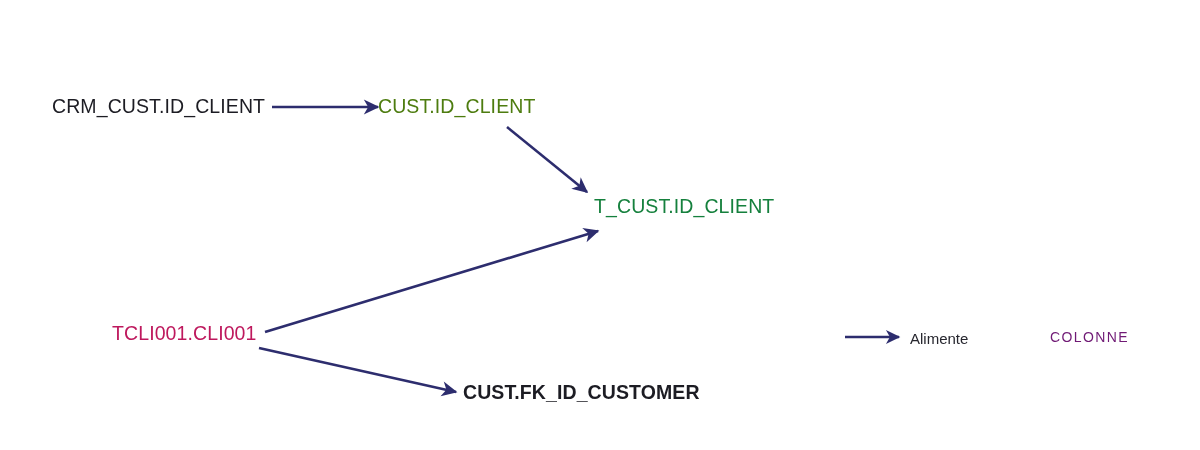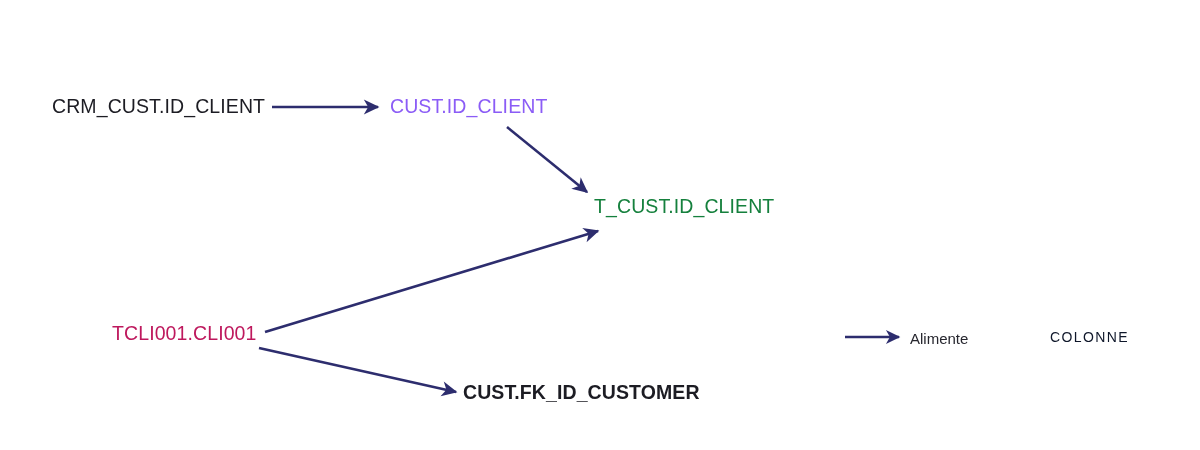--- a/index.html
+++ b/index.html
@@ -37,21 +37,21 @@
     position: absolute;
     white-space: nowrap;
     color: #26262e;
     font-family: "Liberation Sans", sans-serif;
     font-size: 15px;
     font-weight: 400;
     line-height: 1;
     transform: translateY(-50%);
   }
   .legend-label.muted {
-    color: #0f172a;
+    color: #701a75;
     font-size: 14px;
     letter-spacing: 1.4px;
   }
 </style>
 </head>
 <body>
 
 <div id="canvas">
 
   <svg id="edges" viewBox="0 0 1200 450" width="1200" height="450" xmlns="http://www.w3.org/2000/svg">
@@ -66,21 +66,21 @@
         <line x1="265" y1="332" x2="598" y2="231" stroke="#2d2d6e" marker-end="url(#arrowhead)"></line>
         <line x1="259" y1="348" x2="456" y2="392" stroke="#2d2d6e" marker-end="url(#arrowhead)"></line>
       </g>
     <g id="legend-arrow-group" stroke="#2d2d6e" stroke-width="2.4" fill="none">
         <line x1="845" y1="337" x2="899" y2="337" stroke="#2d2d6e" marker-end="url(#arrowhead)"></line>
       </g>
   </svg>
 
   <div id="node-layer">
       <div class="node-label" style="left: 52px; top: 107px; color: rgb(28, 28, 35);">CRM_CUST.ID_CLIENT</div>
-      <div class="node-label" style="left: 390px; top: 107px; color: #8b5cf6;">CUST.ID_CLIENT</div>
+      <div class="node-label" style="left: 378px; top: 107px; color: #4d7c0f;">CUST.ID_CLIENT</div>
       <div class="node-label" style="left: 594px; top: 207px; color: #15803d;">T_CUST.ID_CLIENT</div>
       <div class="node-label" style="left: 112px; top: 334px; color: #be185d;">TCLI001.CLI001</div>
       <div class="node-label" style="left: 463px; top: 393px; color: rgb(28, 28, 35); font-weight: bold;">CUST.FK_ID_CUSTOMER</div>
     </div>
   <div id="legend-layer">
       <div class="legend-label" style="left: 910px; top: 338px;">Alimente</div>
       <div class="legend-label muted" style="left: 1050px; top: 337px;">COLONNE</div>
     </div>
 
 </div>

